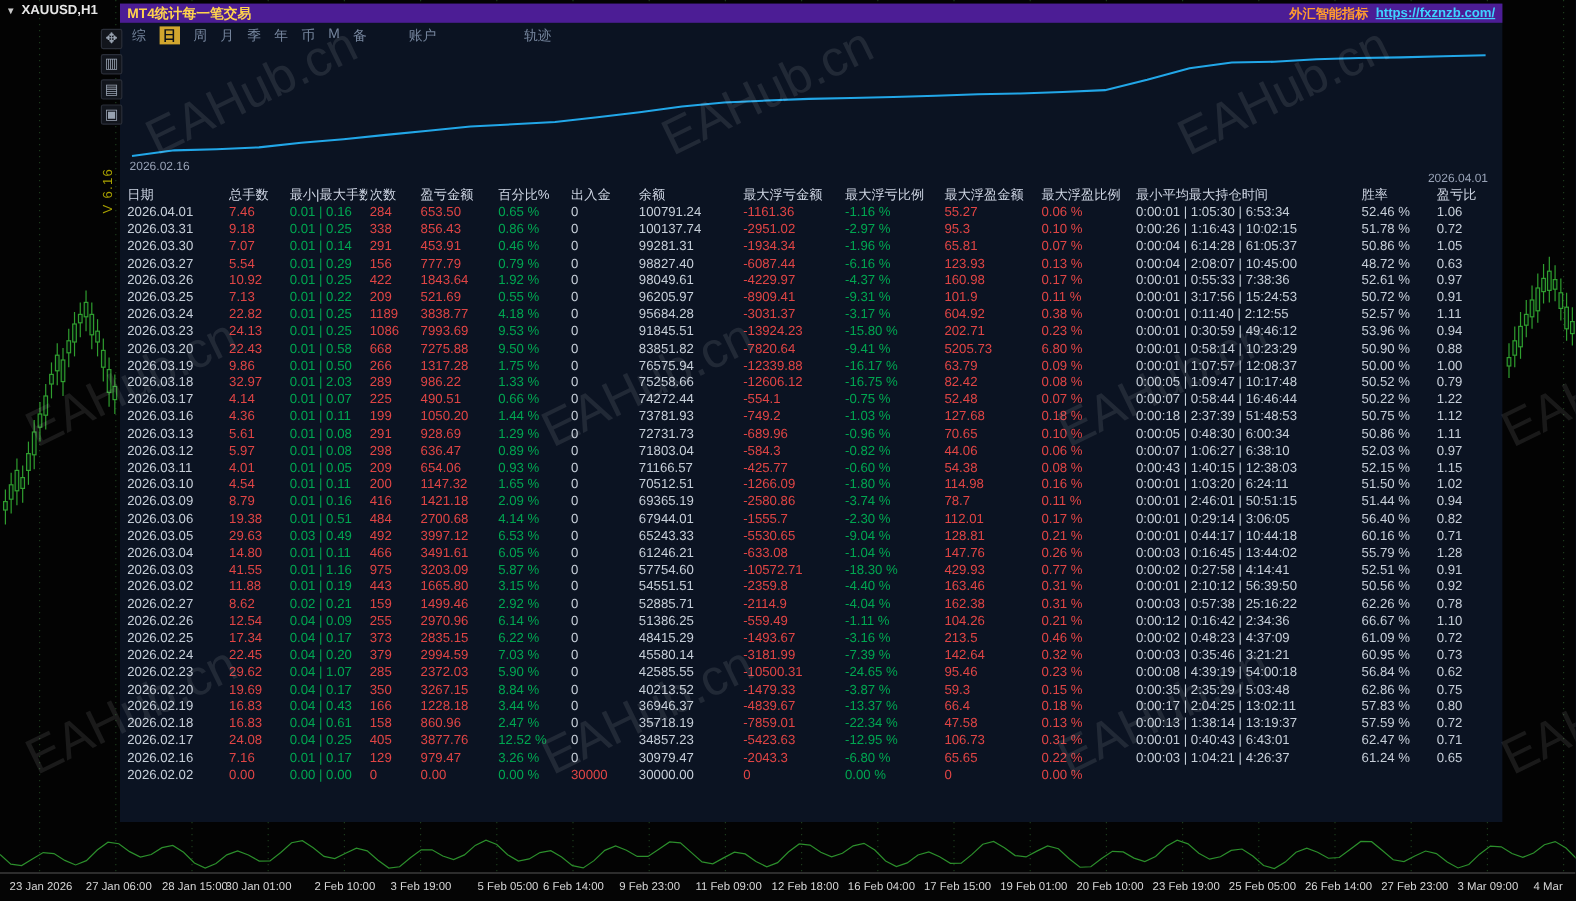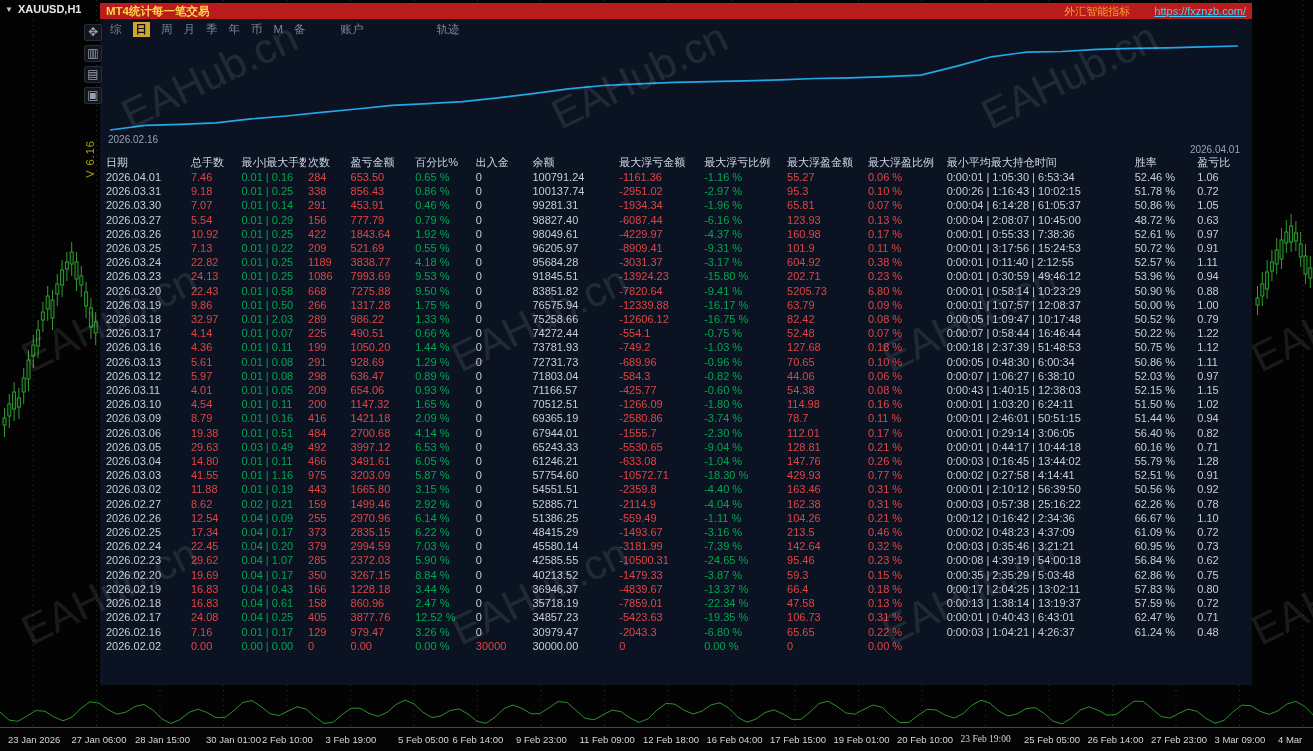--- a/index.html
+++ b/index.html
@@ -26,23 +26,23 @@
   .tbico{width:16px;height:15px;color:#98a2b0;font-size:12px;line-height:15px;text-align:center;
     background:#12151c;border:1px solid #2a2e38;border-radius:2px;cursor:pointer;}
 
   .version{position:absolute;left:84px;top:140px;z-index:12;writing-mode:vertical-rl;
     transform:rotate(180deg);color:#a8a000;font-size:11px;letter-spacing:1px;}
 
   
   .panel{position:absolute;left:100px;top:3px;width:1152px;height:682px;
     background:var(--panel_bg,#0b1322);z-index:10;}
   .titlebar{height:16px;display:flex;justify-content:space-between;align-items:center;
-    padding:0 6px;background:#b91c1c;}
+    padding:0 6px;background:#4c1d95;}
   .title{color:var(--title_yellow,#ffd34d);font-size:11.5px;font-weight:bold;white-space:nowrap;}
-  .brand{font-size:11px;display:flex;gap:24px;align-items:center;white-space:nowrap;}
+  .brand{font-size:11px;display:flex;gap:6px;align-items:center;white-space:nowrap;font-weight:bold;}
   .brand-name{color:var(--brand_orange,#ff9b2f);}
   .brand .link{color:var(--link_cyan,#3fd2ff);text-decoration:underline;cursor:pointer;}
 
   .menu{height:20px;display:flex;align-items:center;gap:11px;padding-left:10px;}
   .menu-item{color:#76869e;font-size:11.5px;cursor:pointer;}
   .menu-item.sel{background:var(--menu_selected_bg,#d2a62e);color:#0d1117;padding:0 3px;font-weight:bold;}
   .menu-item:nth-child(10){margin-left:24px;}
   .menu-item:nth-child(11){margin-left:62px;}
 
   .equity{position:absolute;left:6px;top:37px;width:1140px;height:96px;}
@@ -772,21 +772,21 @@
         <tr>
           <td class="c-date">2026.02.17</td>
           <td class="c-red">24.08</td>
           <td class="c-green">0.04 | 0.25</td>
           <td class="c-red">405</td>
           <td class="c-red">3877.76</td>
           <td class="c-green">12.52 %</td>
           <td class="c-white">0</td>
           <td class="c-white">34857.23</td>
           <td class="c-red">-5423.63</td>
-          <td class="c-green">-19.35 %</td>
+          <td class="c-green">-12.95 %</td>
           <td class="c-red">106.73</td>
           <td class="c-red">0.31 %</td>
           <td class="c-white">0:00:01 | 0:40:43 | 6:43:01</td>
           <td class="c-white">62.47 %</td>
           <td class="c-white">0.71</td>
         </tr>
         <tr>
           <td class="c-date">2026.02.16</td>
           <td class="c-red">7.16</td>
           <td class="c-green">0.01 | 0.17</td>
@@ -794,21 +794,21 @@
           <td class="c-red">979.47</td>
           <td class="c-green">3.26 %</td>
           <td class="c-white">0</td>
           <td class="c-white">30979.47</td>
           <td class="c-red">-2043.3</td>
           <td class="c-green">-6.80 %</td>
           <td class="c-red">65.65</td>
           <td class="c-red">0.22 %</td>
           <td class="c-white">0:00:03 | 1:04:21 | 4:26:37</td>
           <td class="c-white">61.24 %</td>
-          <td class="c-white">0.48</td>
+          <td class="c-white">0.65</td>
         </tr>
         <tr>
           <td class="c-date">2026.02.02</td>
           <td class="c-red">0.00</td>
           <td class="c-green">0.00 | 0.00</td>
           <td class="c-red">0</td>
           <td class="c-red">0.00</td>
           <td class="c-green">0.00 %</td>
           <td class="c-red">30000</td>
           <td class="c-white">30000.00</td>
@@ -821,33 +821,33 @@
           <td class="c-white"></td>
         </tr>
       </tbody>
   </table>
 </div>
 
 <div class="axis-bar">
     <span class="tick-label" style="left: 8px;">23 Jan 2026</span>
     <span class="tick-label" style="left: 71.5px;">27 Jan 06:00</span>
     <span class="tick-label" style="left: 135px;">28 Jan 15:00</span>
-    <span class="tick-label" style="left: 206px;">30 Jan 01:00</span>
+    <span class="tick-label" style="left: 188px;">30 Jan 01:00</span>
     <span class="tick-label" style="left: 262px;">2 Feb 10:00</span>
     <span class="tick-label" style="left: 325.5px;">3 Feb 19:00</span>
     <span class="tick-label" style="left: 398px; text-align: right;">5 Feb 05:00</span>
     <span class="tick-label" style="left: 452.5px;">6 Feb 14:00</span>
     <span class="tick-label" style="left: 516px;">9 Feb 23:00</span>
     <span class="tick-label" style="left: 579.5px;">11 Feb 09:00</span>
     <span class="tick-label" style="left: 643px;">12 Feb 18:00</span>
     <span class="tick-label" style="left: 706.5px;">16 Feb 04:00</span>
     <span class="tick-label" style="left: 770px; text-align: center;">17 Feb 15:00</span>
     <span class="tick-label" style="left: 833.5px;">19 Feb 01:00</span>
     <span class="tick-label" style="left: 897px;">20 Feb 10:00</span>
-    <span class="tick-label" style="left: 960.5px; font-family: Liberation Serif, serif;">23 Feb 19:00</span>
+    <span class="tick-label" style="left: 960.5px;">23 Feb 19:00</span>
     <span class="tick-label" style="left: 1024px;">25 Feb 05:00</span>
     <span class="tick-label" style="left: 1087.5px;">26 Feb 14:00</span>
     <span class="tick-label" style="left: 1151px;">27 Feb 23:00</span>
     <span class="tick-label" style="left: 1214.5px;">3 Mar 09:00</span>
     <span class="tick-label" style="left: 1278px;">4 Mar</span>
   </div>
 
 <div class="wm" style="left: 115px; top: 52px;">EAHub.cn</div>
 <div class="wm" style="left: 545px; top: 52px;">EAHub.cn</div>
 <div class="wm" style="left: 975px; top: 52px;">EAHub.cn</div>

